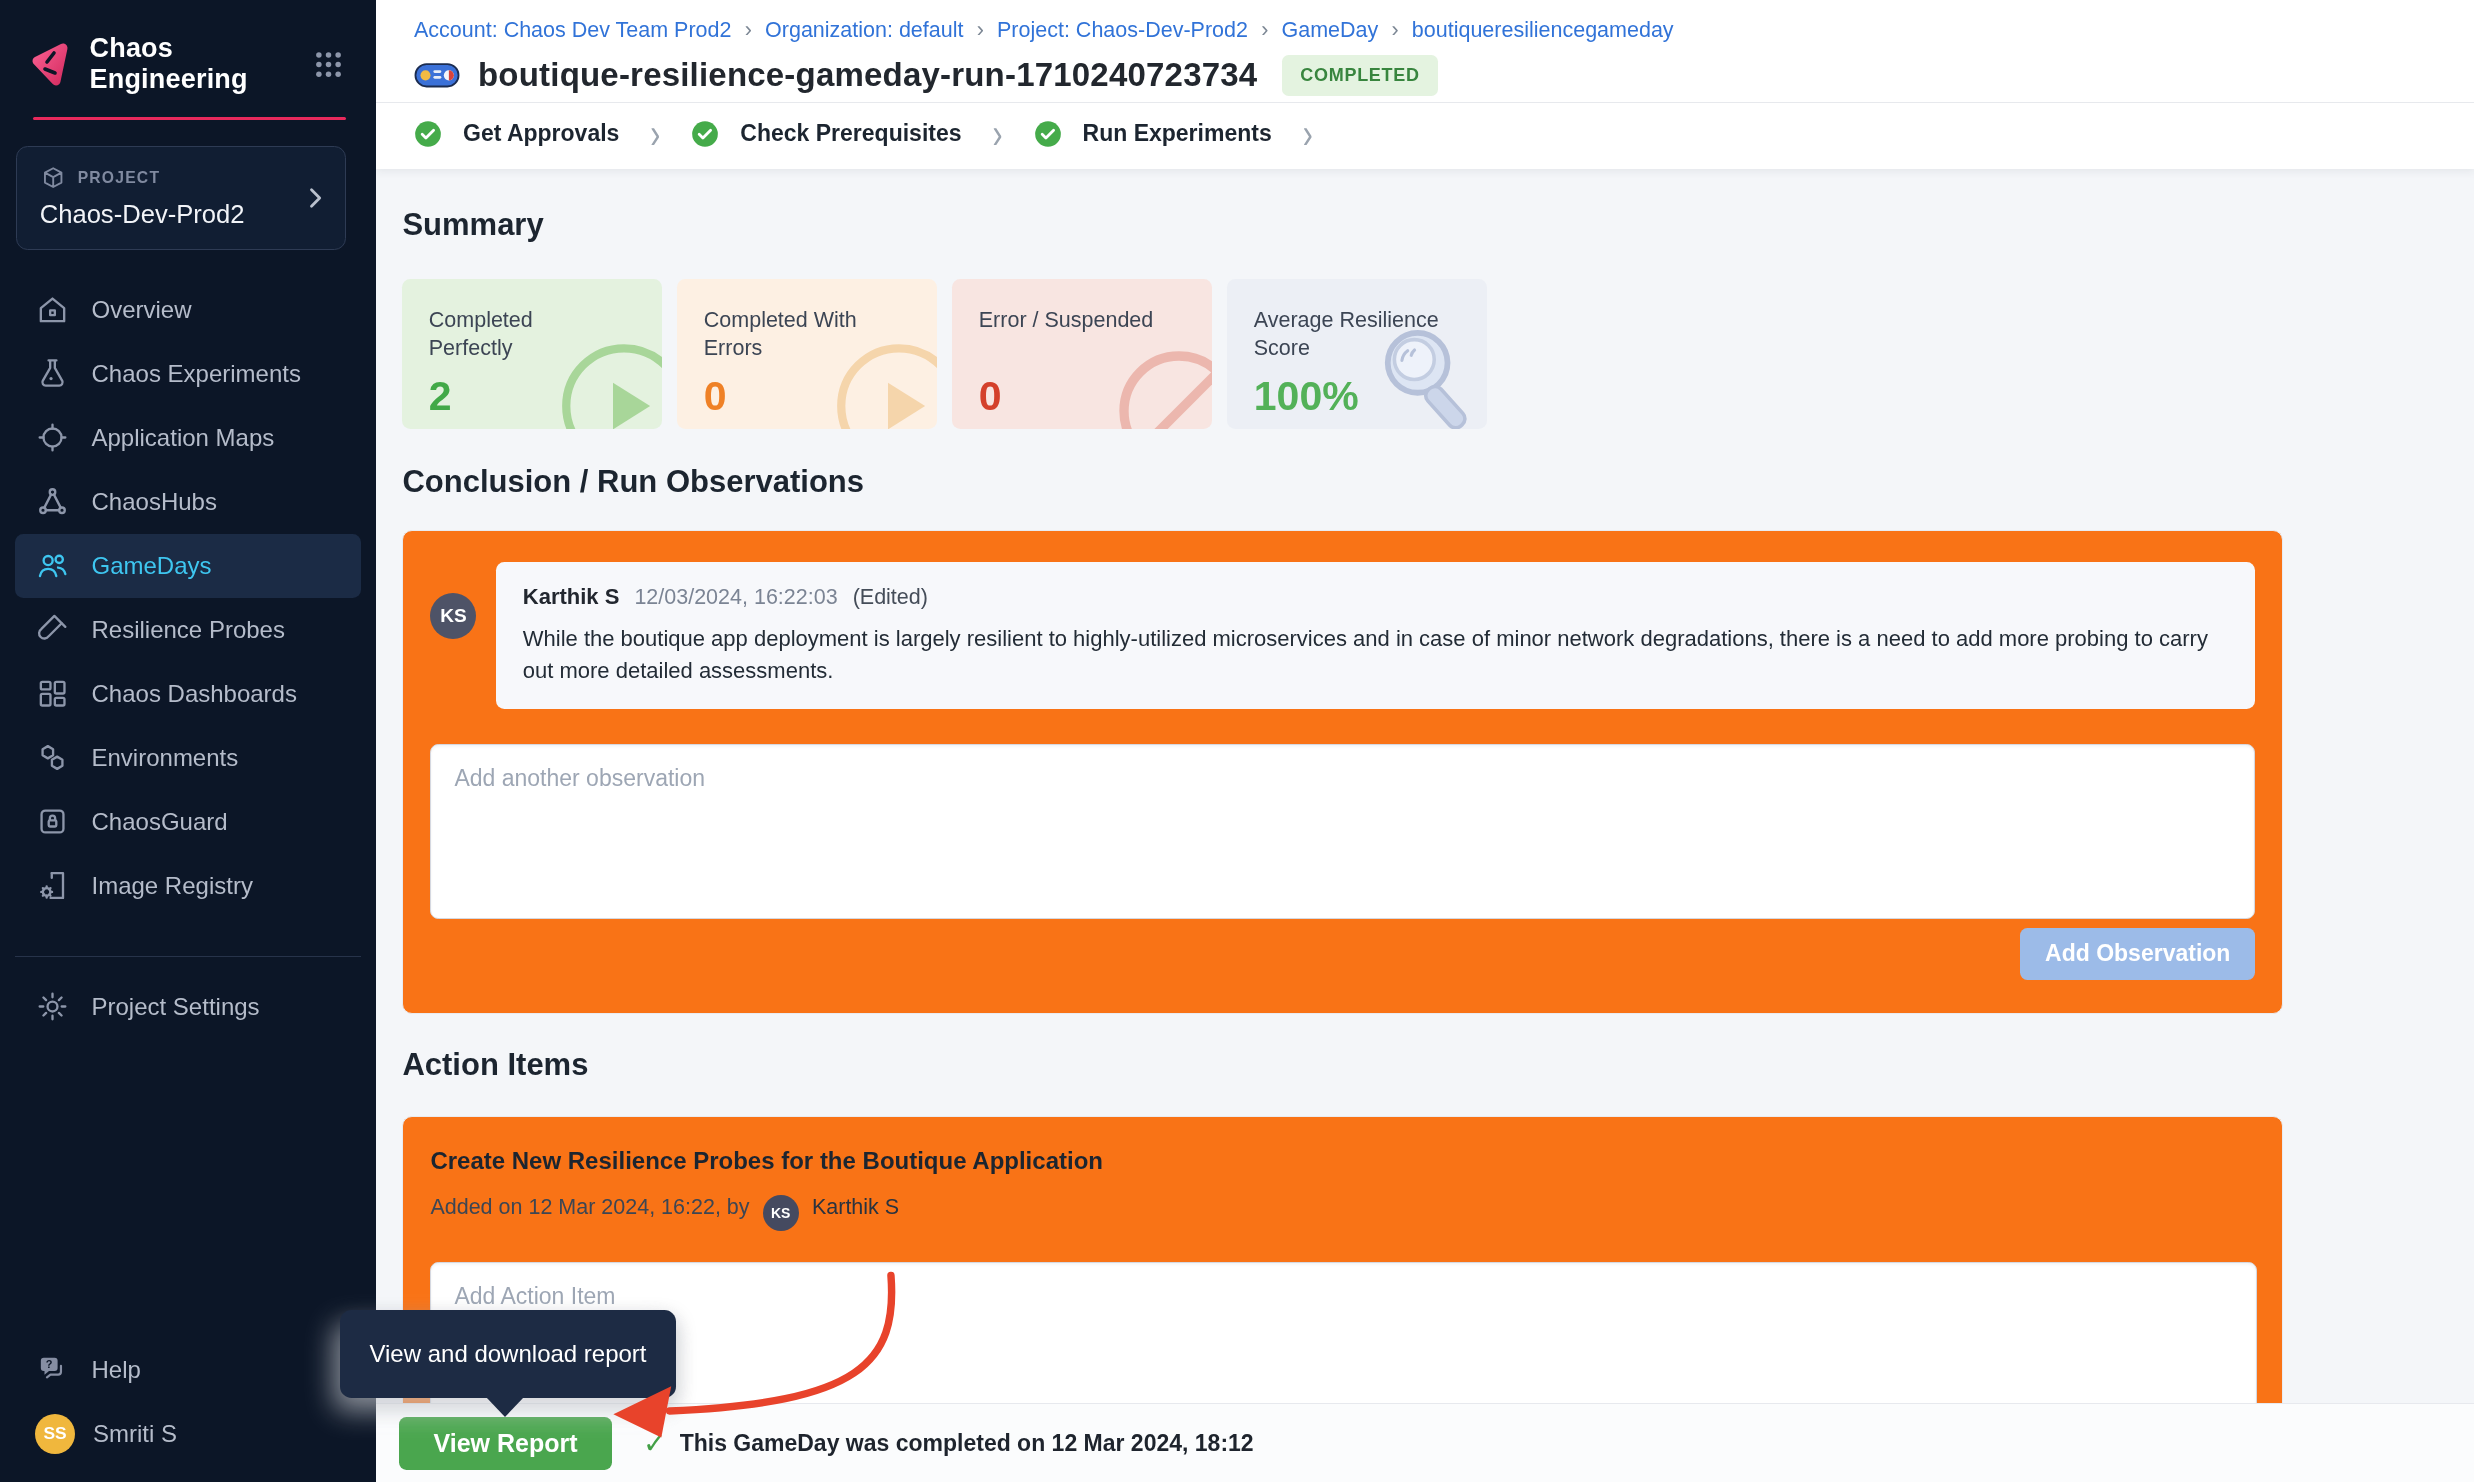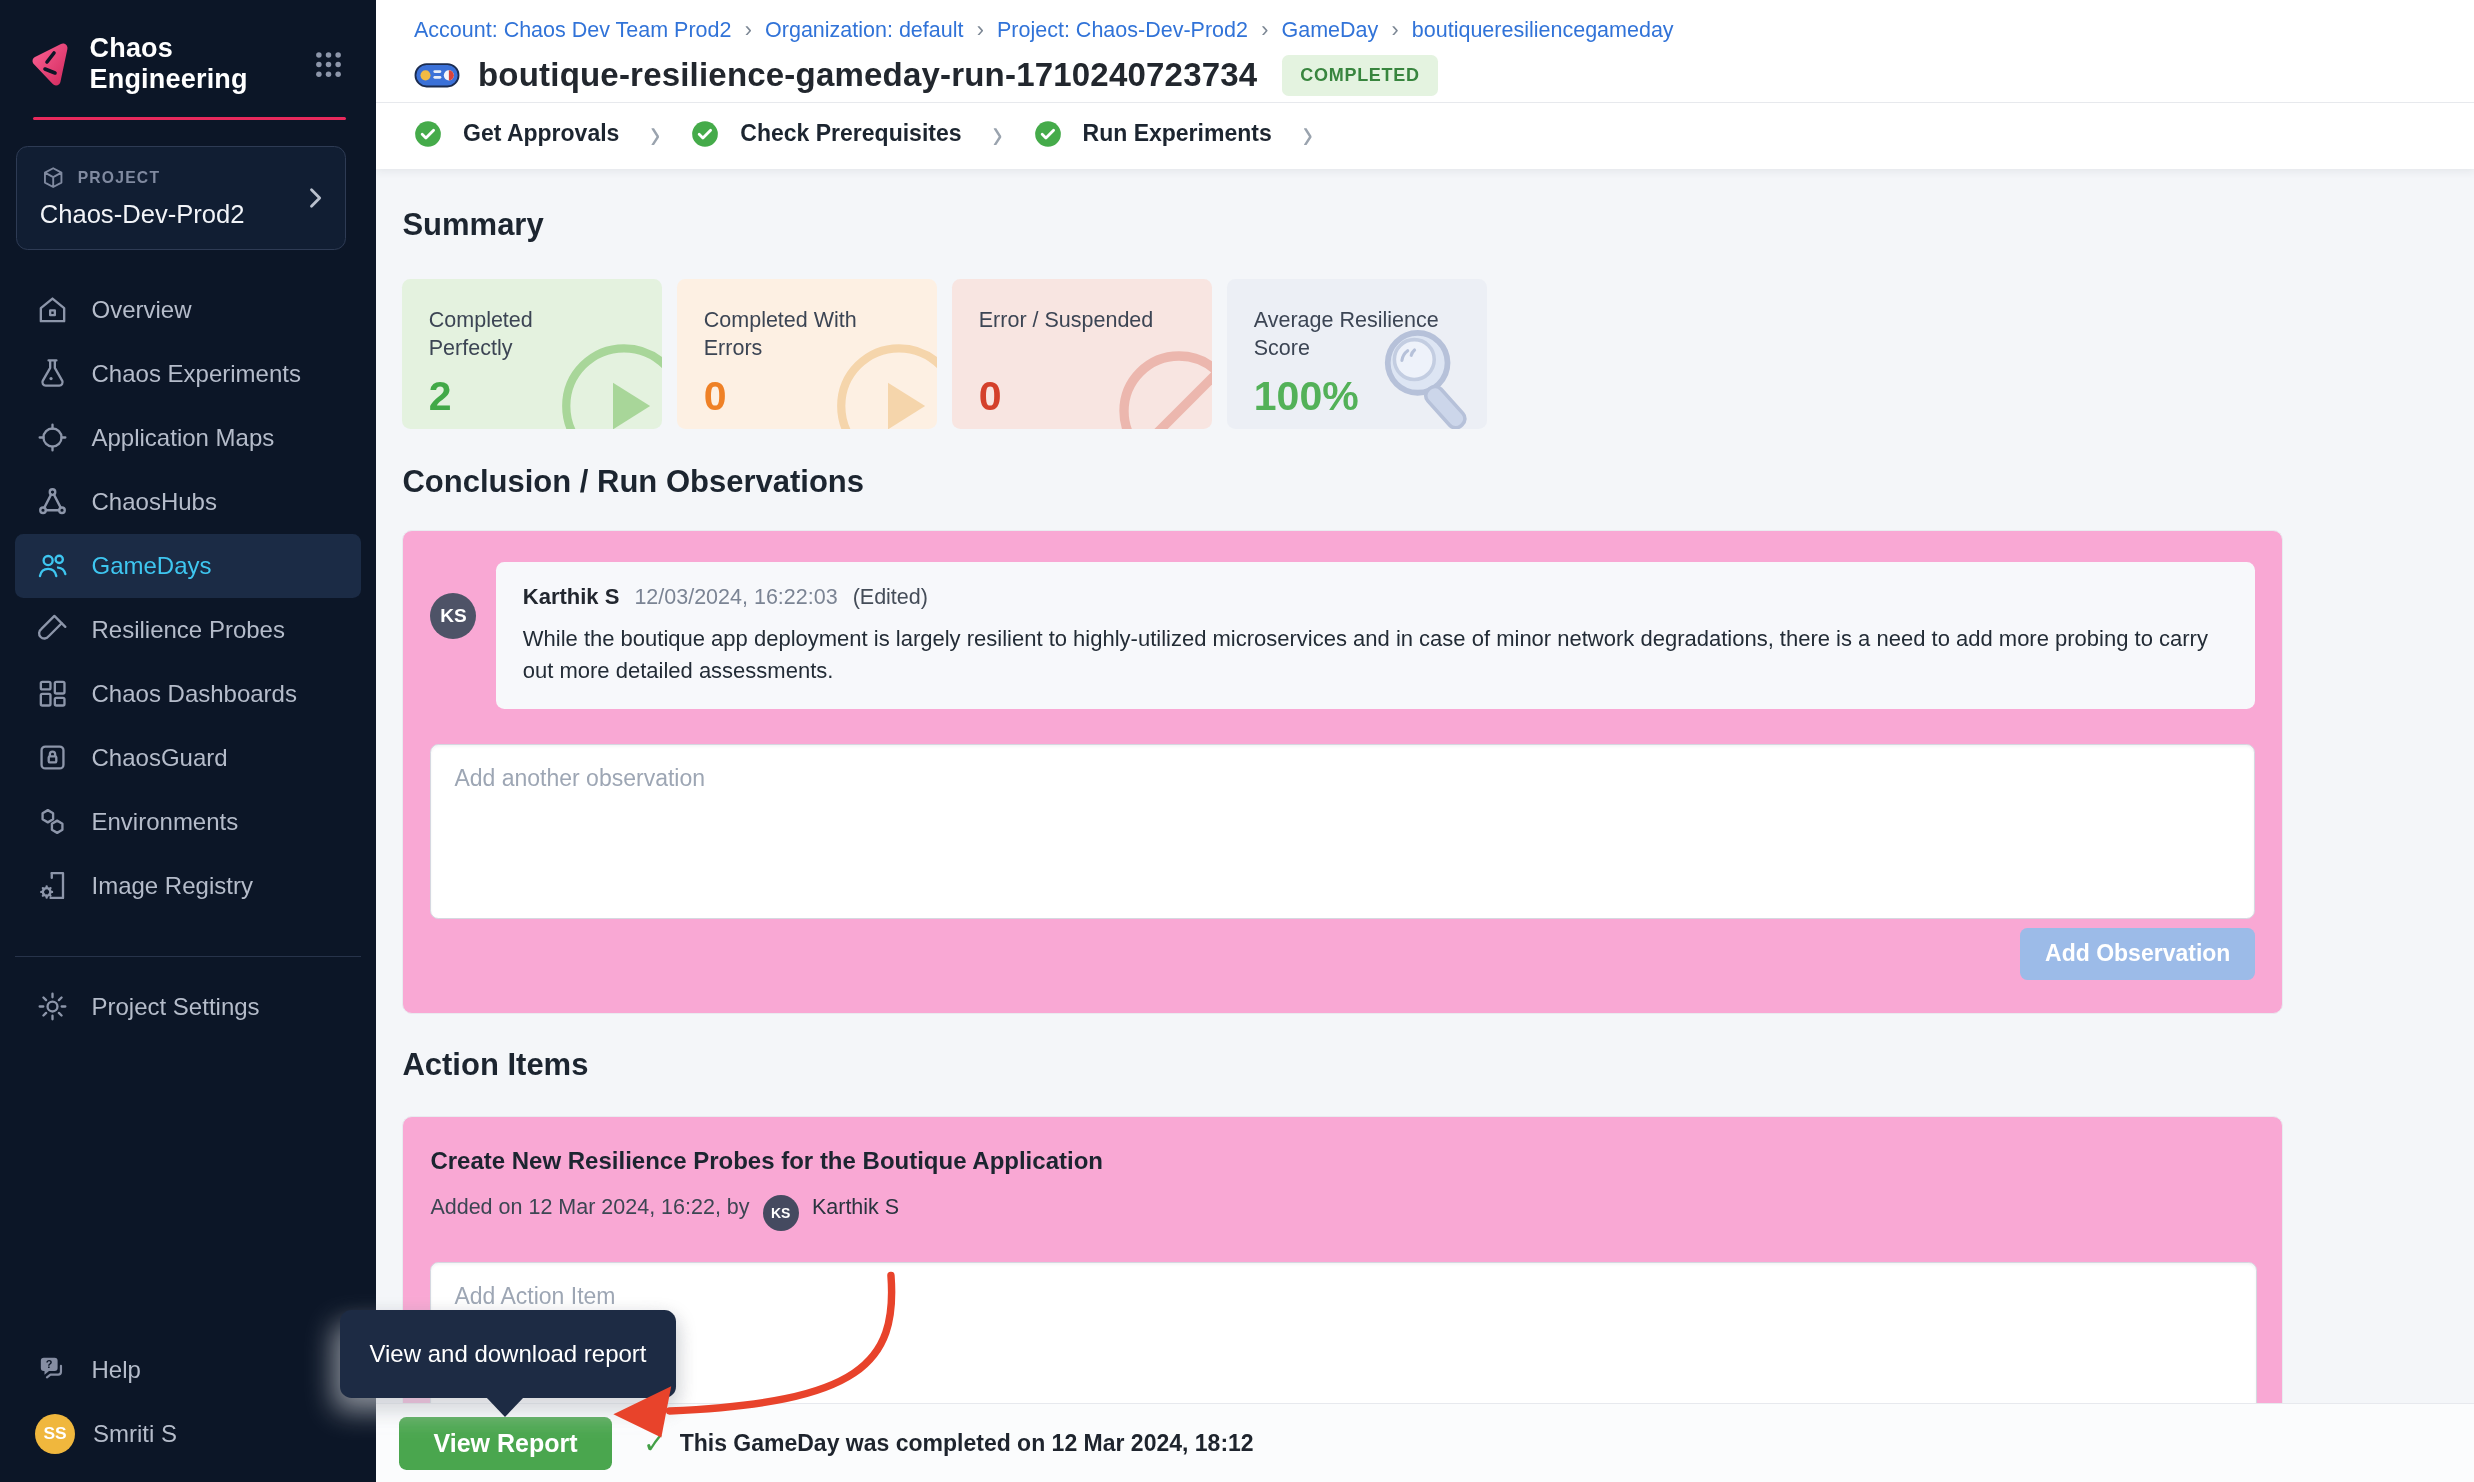--- a/index.html
+++ b/index.html
@@ -66,21 +66,21 @@
   .card-1{background:#e4f2df;} .card-1 .sum-value{color:#42a948;}
   .card-2{background:#fdf0e3;} .card-2 .sum-value{color:#ef8126;}
   .card-3{background:#f8e5e1;} .card-3 .sum-value{color:#d4402b;}
   .card-4{background:#eceff5;} .card-4 .sum-value{color:#53b158;}
   .corner-icon{position:absolute;pointer-events:none;}
   .play-corner{width:132px;height:132px;right:-28px;bottom:-43px;}
   .ban-corner{width:132px;height:132px;right:-33px;bottom:-48px;}
   .mag-corner{width:109px;height:124px;right:6.6px;bottom:-18px;}
 
   .h2.conclusion{margin-top:35px;}
-  .white-card{background:#f9a8d4;border:0.8px solid #e9ebf0;border-radius:10px;width:1881px;box-sizing:border-box;}
+  .white-card{background:#f97316;border:0.8px solid #e9ebf0;border-radius:10px;width:1881px;box-sizing:border-box;}
   .obs-card{margin-top:30px;padding:31px 27px 33px 27px;}
   .comment-row{display:flex;align-items:flex-start;gap:20px;}
   .avatar-ks{width:46px;height:46px;border-radius:50%;background:#4e5367;color:#ffffff;font-size:19px;font-weight:700;
       display:inline-flex;align-items:center;justify-content:center;flex:0 0 auto;margin-top:31px;}
   .comment-block{flex:1;background:#f7f8fb;border-radius:8.3px;padding:21.5px 25px 23px 26.4px;}
   .comment-head{display:flex;align-items:baseline;gap:15px;}
   .comment-author{font-size:22px;font-weight:700;color:#22272f;}
   .comment-time{font-size:21.5px;color:#7b8494;}
   .comment-edited{font-size:21.5px;color:#454d59;}
   .comment-body{font-size:22px;color:#232c36;line-height:1.45;margin-top:13.2px;max-width:1686px;}
@@ -243,34 +243,34 @@
               <rect x="13.6" y="4" width="6.6" height="8" rx="1"></rect>
             <rect x="4" y="12.2" width="6.6" height="8" rx="1"></rect>
               <rect x="13.6" y="15" width="6.6" height="5.2" rx="1"></rect>
           </svg>
         </span>
         <span>Chaos Dashboards</span>
       </div>
       <div class="nav-item">
         <span class="nicon">
           <svg viewBox="0 0 24 24" width="35" height="35" fill="none" stroke="currentColor" stroke-width="1.6" stroke-linejoin="round">
+            <path d="M8.8 4.2l3.6 2.1v4.2l-3.6 2.1-3.6-2.1V6.3zM15.2 11.4l3.6 2.1v4.2l-3.6 2.1-3.6-2.1v-4.2z"></path>
+          </svg>
+        </span>
+        <span>Environments</span>
+      </div>
+      <div class="nav-item">
+        <span class="nicon">
+          <svg viewBox="0 0 24 24" width="35" height="35" fill="none" stroke="currentColor" stroke-width="1.6" stroke-linejoin="round">
             <rect x="4.5" y="4.5" width="15" height="15" rx="2.6"></rect>
             <rect x="9.4" y="11.2" width="5.2" height="4.2" rx=".8"></rect>
               <path d="M10.2 11.2V9.8a1.8 1.8 0 0 1 3.6 0v1.4"></path>
           </svg>
         </span>
         <span>ChaosGuard</span>
-      </div>
-      <div class="nav-item">
-        <span class="nicon">
-          <svg viewBox="0 0 24 24" width="35" height="35" fill="none" stroke="currentColor" stroke-width="1.6" stroke-linejoin="round">
-            <path d="M8.8 4.2l3.6 2.1v4.2l-3.6 2.1-3.6-2.1V6.3zM15.2 11.4l3.6 2.1v4.2l-3.6 2.1-3.6-2.1v-4.2z"></path>
-          </svg>
-        </span>
-        <span>Environments</span>
       </div>
       <div class="nav-item">
         <span class="nicon">
           <svg viewBox="0 0 24 24" width="35" height="35" fill="none" stroke="currentColor" stroke-width="1.6" stroke-linecap="round" stroke-linejoin="round">
             <path d="M11.5 3.5h7.7v17h-8.5"></path>
               <path d="M11.5 3.5v3.2"></path>
             <circle cx="8" cy="16.4" r="2.6"></circle>
             <path d="M8 12.6v1.2M8 19v1.2M4.3 16.4h1.2M10.5 16.4h1.2M5.4 13.8l.9.9M9.7 18.1l.9.9M10.6 13.8l-.9.9M6.3 18.1l-.9.9"></path>
           </svg>
         </span>

